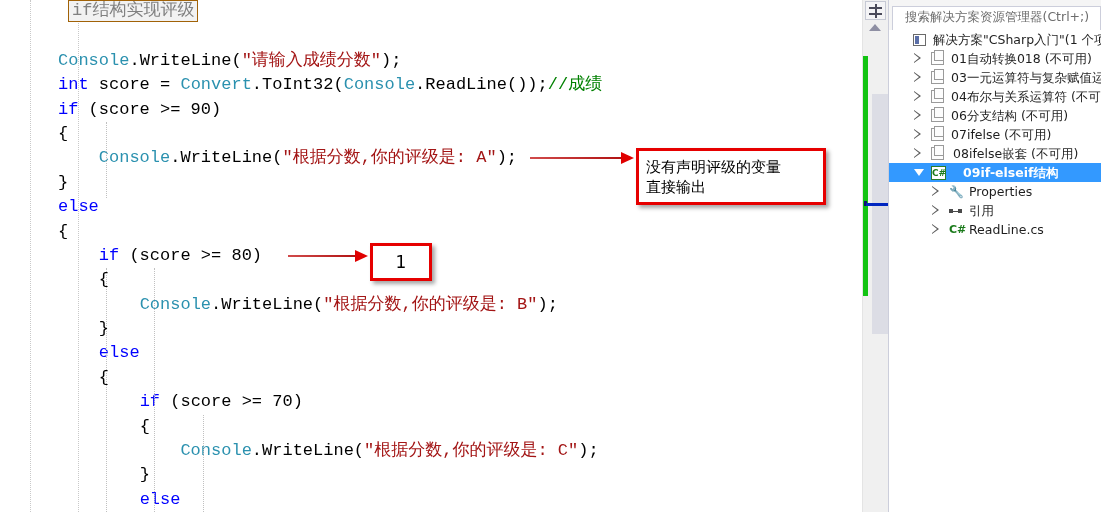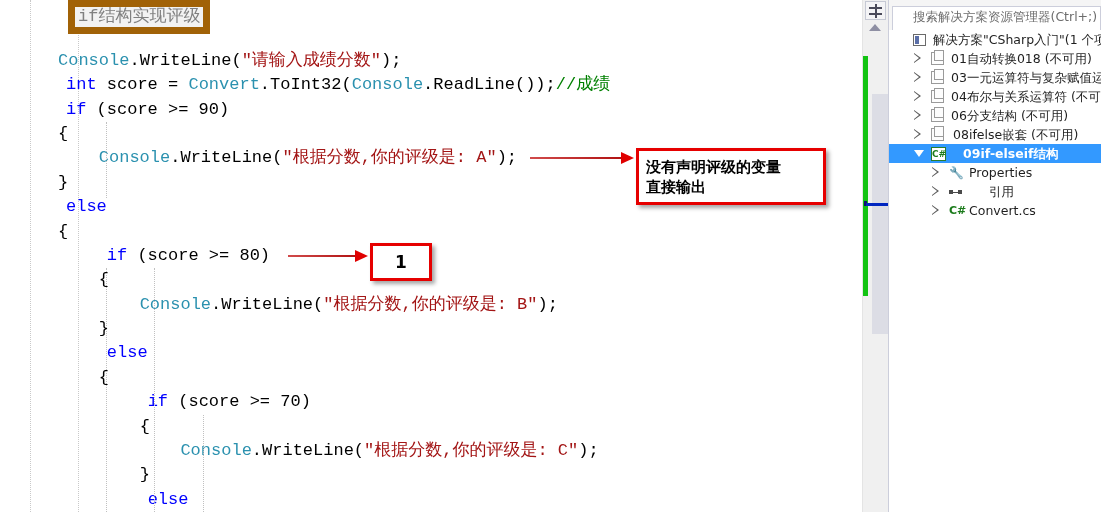--- a/index.html
+++ b/index.html
@@ -18,51 +18,51 @@
   .ind1{left:30px;}
   .ind2{left:78px;}
 
   .code{
     position:absolute;left:58px;top:0;width:810px;
     font-family:"Liberation Mono","DejaVu Sans Mono",monospace;
     font-size:17px;line-height:24.4px;white-space:pre;
     color:#000000;
   }
   .line{height:24.4px;position:relative;}
-  .tok-key{color:#0000ff;margin-left:8px;}
+  .tok-key{color:#0000ff;}
   .tok-type{color:#2b91af;}
   .tok-str{color:#a31515;}
   .tok-com{color:#008000;}
   .tok-plain{color:#000000;}
   .tok-brace{color:#000000;}
 
   
   .region-box{
     display:inline-block;
-    border:7px solid #a16207;
+    border:1px solid #a16207;
     background:#f2f2f2;
     color:#808080;
     padding:0 3px;
     line-height:20px;
     font-size:17px;
     font-family:"Liberation Mono","DejaVu Sans Mono",monospace;
     position:relative;top:-1px;
   }
 
   
   .guide{position:absolute;width:0;border-left:1px dotted #c0c0c0;}
 
   
   .anno-box{
     position:absolute;
     border:3px solid #e60000;
     background:#ffffff;
     box-shadow:3px 3px 4px rgba(0,0,0,.35);
     font-family:"DejaVu Sans","Liberation Sans",sans-serif;
-    font-weight:bold;
+    font-weight:normal;
     color:#000000;
     box-sizing:border-box;
   }
   #anno-note{
     left:636px;top:148px;width:190px;height:57px;
     font-size:15px;line-height:20px;padding:6px 6px 0 7px;
   }
   #anno-one{
     left:370px;top:243px;width:62px;height:38px;
     font-size:17px;line-height:32px;text-align:center;
@@ -94,21 +94,21 @@
   #change-bar{position:absolute;left:0px;top:56px;width:5px;height:240px;background:#12c312;}
   #blue-mark{position:absolute;left:3px;top:203px;width:22px;height:3px;background:#0026c0;}
   #blue-dot{position:absolute;left:1px;top:201px;width:3px;height:5px;background:#0f0f6e;}
 
   
   #explorer{position:absolute;left:888px;top:0;width:213px;height:512px;background:#f5f5f5;border-left:1px solid #cccedb;box-sizing:border-box;}
   #explorer-top{position:absolute;left:0;top:0;width:213px;height:6px;background:#f5f5f5;}
   #search{
     position:absolute;left:3px;top:6px;width:209px;height:26px;
     background:#ffffff;border:1px solid #cccedb;box-sizing:border-box;
-    font-size:12.5px;color:#6d6d6d;line-height:20px;padding-left:20px;
+    font-size:12.5px;color:#6d6d6d;line-height:20px;padding-left:12px;
     font-family:"DejaVu Sans","Liberation Sans",sans-serif;
     white-space:nowrap;overflow:hidden;
   }
   #tree{position:absolute;left:0;top:30px;width:213px;height:482px;background:#ffffff;overflow:hidden;}
   .row{position:relative;height:19px;line-height:19px;white-space:nowrap;font-size:12.5px;
        font-family:"DejaVu Sans","Liberation Sans",sans-serif;color:#1e1e1e;}
   .row.sel{background:#3399ff;color:#ffffff;font-weight:bold;}
   .exp{position:absolute;width:10px;height:19px;}
   .tri-closed-o{position:absolute;left:1px;top:4px;width:0;height:0;
       border-top:5.5px solid transparent;border-bottom:5.5px solid transparent;border-left:7px solid #5c5c5c;}
@@ -221,20 +221,28 @@
           </span>
           <span class="ico ico-proj-unavail" style="left: 42px;"></span>
           <span class="lbl" style="left: 62px;">06分支结构 (不可用)</span>
         </div>
         <div class="row">
           <span class="exp" style="left: 24px;">
             <span class="tri-closed-o"></span>
             <span class="tri-closed-i"></span>
           </span>
           <span class="ico ico-proj-unavail" style="left: 42px;"></span>
+          <span class="lbl" style="left: 62px;">07ifelse (不可用)</span>
+        </div>
+        <div class="row">
+          <span class="exp" style="left: 24px;">
+            <span class="tri-closed-o"></span>
+            <span class="tri-closed-i"></span>
+          </span>
+          <span class="ico ico-proj-unavail" style="left: 42px;"></span>
           <span class="lbl" style="left: 64px; text-align: right;">08ifelse嵌套 (不可用)</span>
         </div>
         <div class="row sel">
           <span class="exp" style="left: 24px;">
             <span class="tri-open"></span>
           </span>
           <span class="ico ico-cs" style="left: 42px;">C#</span>
           <span class="lbl" style="left: 74px;">09if-elseif结构</span>
         </div>
         <div class="row">
@@ -248,26 +256,26 @@
         <div class="row">
           <span class="exp" style="left: 42px;">
             <span class="tri-closed-o"></span>
             <span class="tri-closed-i"></span>
           </span>
           <span class="ico ico-ref" style="left: 60px;">
             <b class="r1"></b>
             <span class="rl"></span>
             <b class="r2"></b>
           </span>
-          <span class="lbl" style="left: 80px; margin-left: 20px;">引用</span>
+          <span class="lbl" style="left: 80px;">引用</span>
         </div>
         <div class="row">
           <span class="exp" style="left: 42px;">
             <span class="tri-closed-o"></span>
             <span class="tri-closed-i"></span>
           </span>
           <span class="ico ico-cs-plain" style="left: 60px;">C#</span>
-          <span class="lbl" style="left: 80px;">Convert.cs</span>
+          <span class="lbl" style="left: 80px;">ReadLine.cs</span>
         </div>
       </div>
   </div>
 
 </div>
 
 </body></html>

